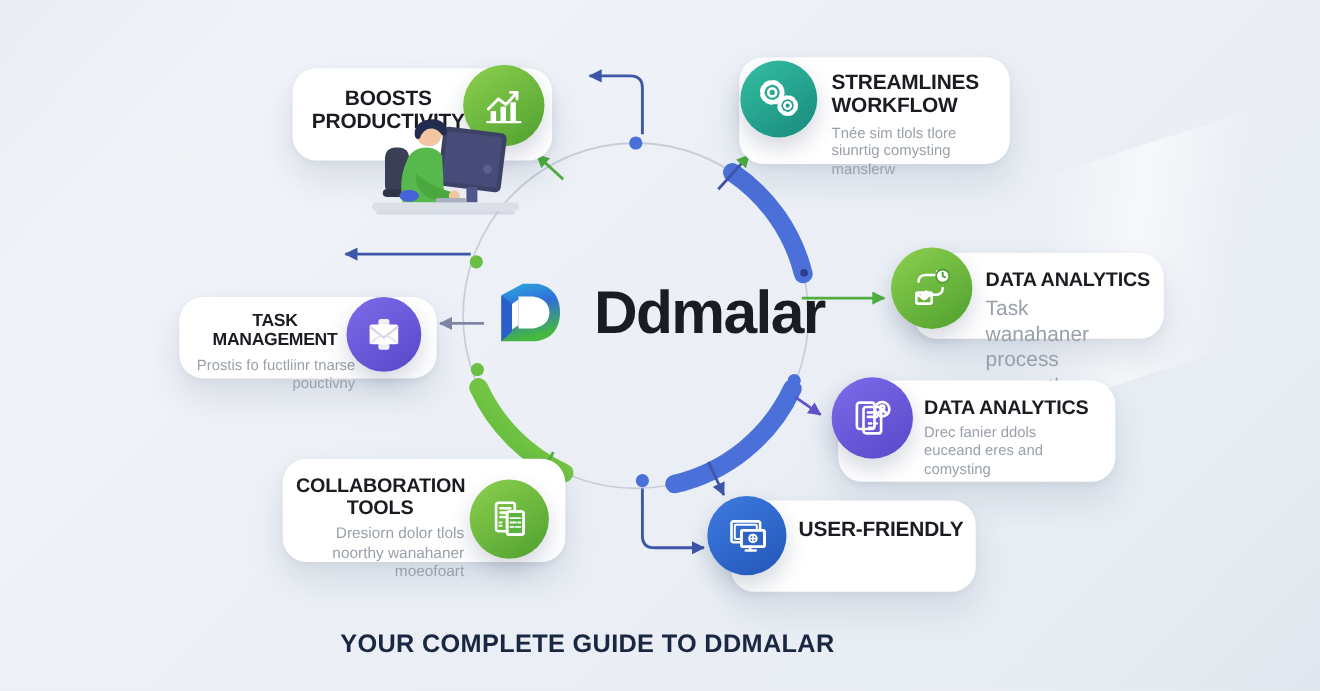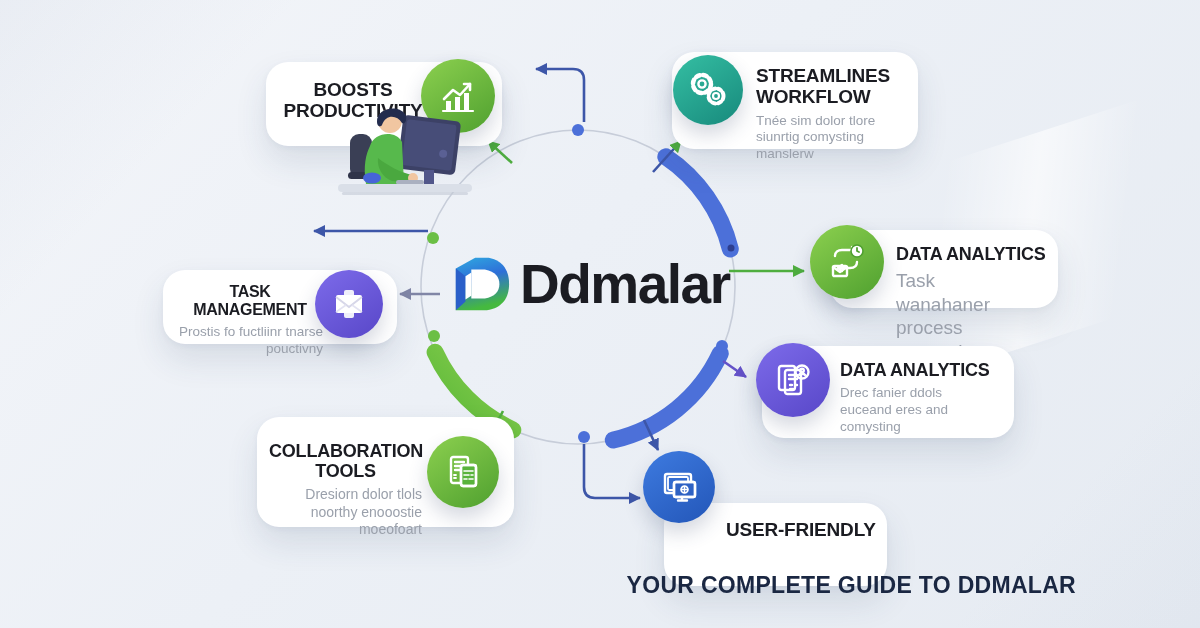--- a/index.html
+++ b/index.html
@@ -40,33 +40,33 @@
   .c-boosts .card-title{font-size:19px;}
   .c-streamlines{left:672px;top:52px;width:246px;height:97px;padding:13px 12px 0 84px;}
   .c-streamlines .card-title{font-size:19px;}
   .c-streamlines .card-body{font-size:13.5px;max-width:150px;}
   .c-angreen{left:830px;top:230px;width:228px;height:78px;padding:14px 12px 0 66px;}
   .c-angreen .card-title{font-size:18px;}
   .c-angreen .card-body{font-size:19px;max-width:132px;}
   .c-anpurple{left:762px;top:346px;width:252px;height:92px;padding:14px 12px 0 78px;}
   .c-anpurple .card-title{font-size:18px;}
   .c-anpurple .card-body{font-size:13.5px;max-width:124px;}
-  .c-user{left:664px;top:455px;width:223px;height:83px;padding:16px 4px 0 62px;margin-top:48px;}
+  .c-user{left:664px;top:455px;width:223px;height:83px;padding:16px 4px 0 62px;}
   .c-user .card-title{font-size:19px;}
   .c-user .card-body{font-size:15px;max-width:120px;}
   .c-task{left:163px;top:270px;width:234px;height:74px;padding:13px 74px 16px 14px;text-align:center;}
   .c-task .card-title{font-size:16px;letter-spacing:-.3px;}
   .c-task .card-body{font-size:13.5px;text-align:right;}
-  .c-collab{left:257px;top:417px;width:257px;height:110px;padding:24px 92px 0 12px;}
+  .c-collab{left:257px;top:417px;width:257px;height:94px;padding:14px 92px 0 12px;}
   .c-collab .card-title{font-size:18px;text-align:center;}
   .c-collab .card-body{font-size:14px;text-align:right;}
   
   .brand{position:absolute;left:450px;top:252px;display:flex;align-items:center;}
-  .brand-name{font-size:55px;font-weight:700;color:var(--title);letter-spacing:-1.5px;margin-left:8px;}
-  .footer-caption{position:absolute;left:16px;top:572px;width:1060px;text-align:right;
+  .brand-name{font-size:55px;font-weight:700;color:var(--title);letter-spacing:-1.5px;margin-left:28px;}
+  .footer-caption{position:absolute;left:4px;top:572px;width:1060px;text-align:center;
     font-size:23px;font-weight:700;color:var(--footer);letter-spacing:.3px;}
 </style>
 </head>
 <body>
 
 <div class="stage">
   <div class="bg-deco tl"></div>
   <div class="bg-deco br"></div>
   <div class="bg-deco streak"></div>
 
@@ -131,21 +131,21 @@
     </svg>
     <div class="brand-name">Ddmalar</div>
   </div>
 
   <div class="card c-boosts">
     <div class="card-title">BOOSTS PRODUCTIVITY</div>
   </div>
 
   <div class="card c-streamlines">
     <div class="card-title">STREAMLINES WORKFLOW</div>
-    <div class="card-body">Tnée sim dolor tlore siunrtig comysting manslerw</div>
+    <div class="card-body">Tnée sim tlols tlore siunrtig comysting manslerw</div>
   </div>
 
   <div class="card c-angreen">
     <div class="card-title">DATA ANALYTICS</div>
     <div class="card-body">Task wanahaner process smoonthy</div>
   </div>
 
   <div class="card c-anpurple">
     <div class="card-title">DATA ANALYTICS</div>
     <div class="card-body">Drec fanier ddols euceand eres and comysting</div>
@@ -155,21 +155,21 @@
     <div class="card-title">USER-FRIENDLY</div>
   </div>
 
   <div class="card c-task">
     <div class="card-title">TASK MANAGEMENT</div>
     <div class="card-body">Prostis fo fuctliinr tnarse pouctivny</div>
   </div>
 
   <div class="card c-collab">
     <div class="card-title">COLLABORATION TOOLS</div>
-    <div class="card-body">Dresiorn dolor tlols noorthy enooostie moeofoart</div>
+    <div class="card-body">Dresiorn dolor tlols noorthy wanahaner moeofoart</div>
   </div>
 
   <div class="badge green" style="left:421px;top:59px;width:74px;height:74px;">
     <svg width="42" height="42" viewBox="0 0 42 42" class="glyph">
       <path d="M7 24 L16 15 L23 20 L33 9" stroke-width="2.6"></path>
       <path d="M27 9 L33 9 L33 15" stroke-width="2.6"></path>
       <rect x="9" y="26" width="5" height="9" fill="#fff" stroke="none"></rect>
       <rect x="18" y="22" width="5" height="13" fill="#fff" stroke="none"></rect>
       <rect x="27" y="18" width="5" height="17" fill="#fff" stroke="none"></rect>
       <path d="M6 36 L36 36" stroke-width="2.2"></path>

